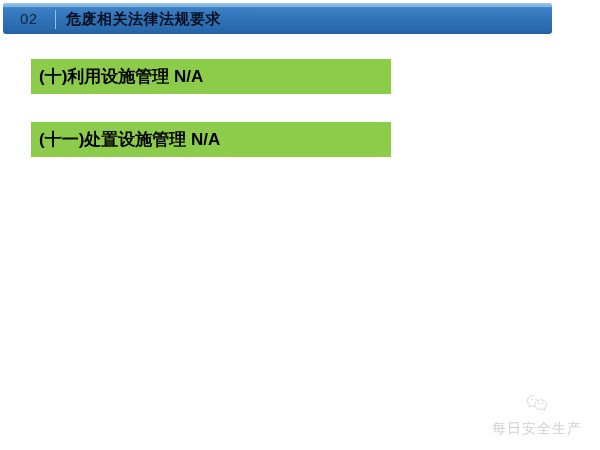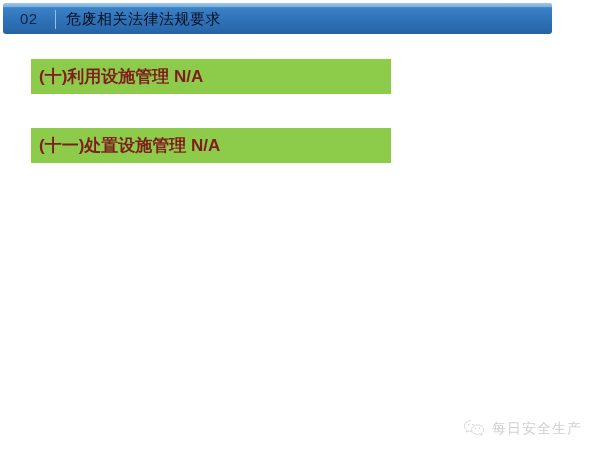--- a/index.html
+++ b/index.html
@@ -67,58 +67,59 @@
     height: 19px;
     background: #8fc0e6;
   }
   .header-title {
     position: absolute;
     left: 63px;
     top: 6px;
     font-size: 15px;
     line-height: 20px;
     color: #05101e;
-    font-weight: normal;
+    font-weight: bold;
     letter-spacing: 0.5px;
     white-space: nowrap;
   }
 
   
   .green-block {
     position: absolute;
     left: 31px;
     width: 360px;
     height: 35px;
     background: #8dcc4b;
   }
   .green-block.block-1 { top: 59px; }
-  .green-block.block-2 { top: 128px; }
+  .green-block.block-2 { top: 122px; }
 
   .green-text {
     position: absolute;
     left: 8px;
     top: 50%;
     transform: translateY(-50%);
     font-size: 17px;
     line-height: 22px;
     font-weight: bold;
-    color: #7f1d1d;
+    color: #000000;
     white-space: nowrap;
     letter-spacing: 0px;
   }
 
   
   .watermark {
     position: absolute;
     right: 18px;
     bottom: 13px;
     display: flex;
     align-items: center;
     gap: 7px;
     opacity: 0.42;
+    flex-direction: column;
   }
   .wechat-icon {
     width: 22px;
     height: 18px;
     display: block;
   }
   .watermark-text {
     font-size: 14px;
     line-height: 18px;
     color: #8d8d8d;

